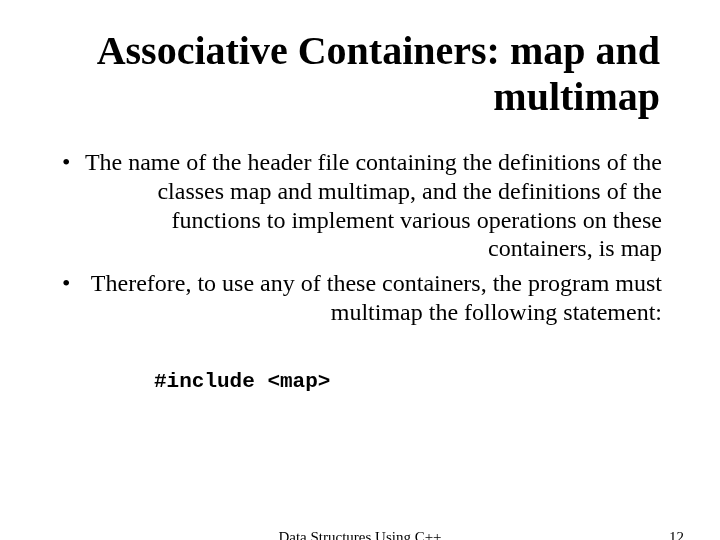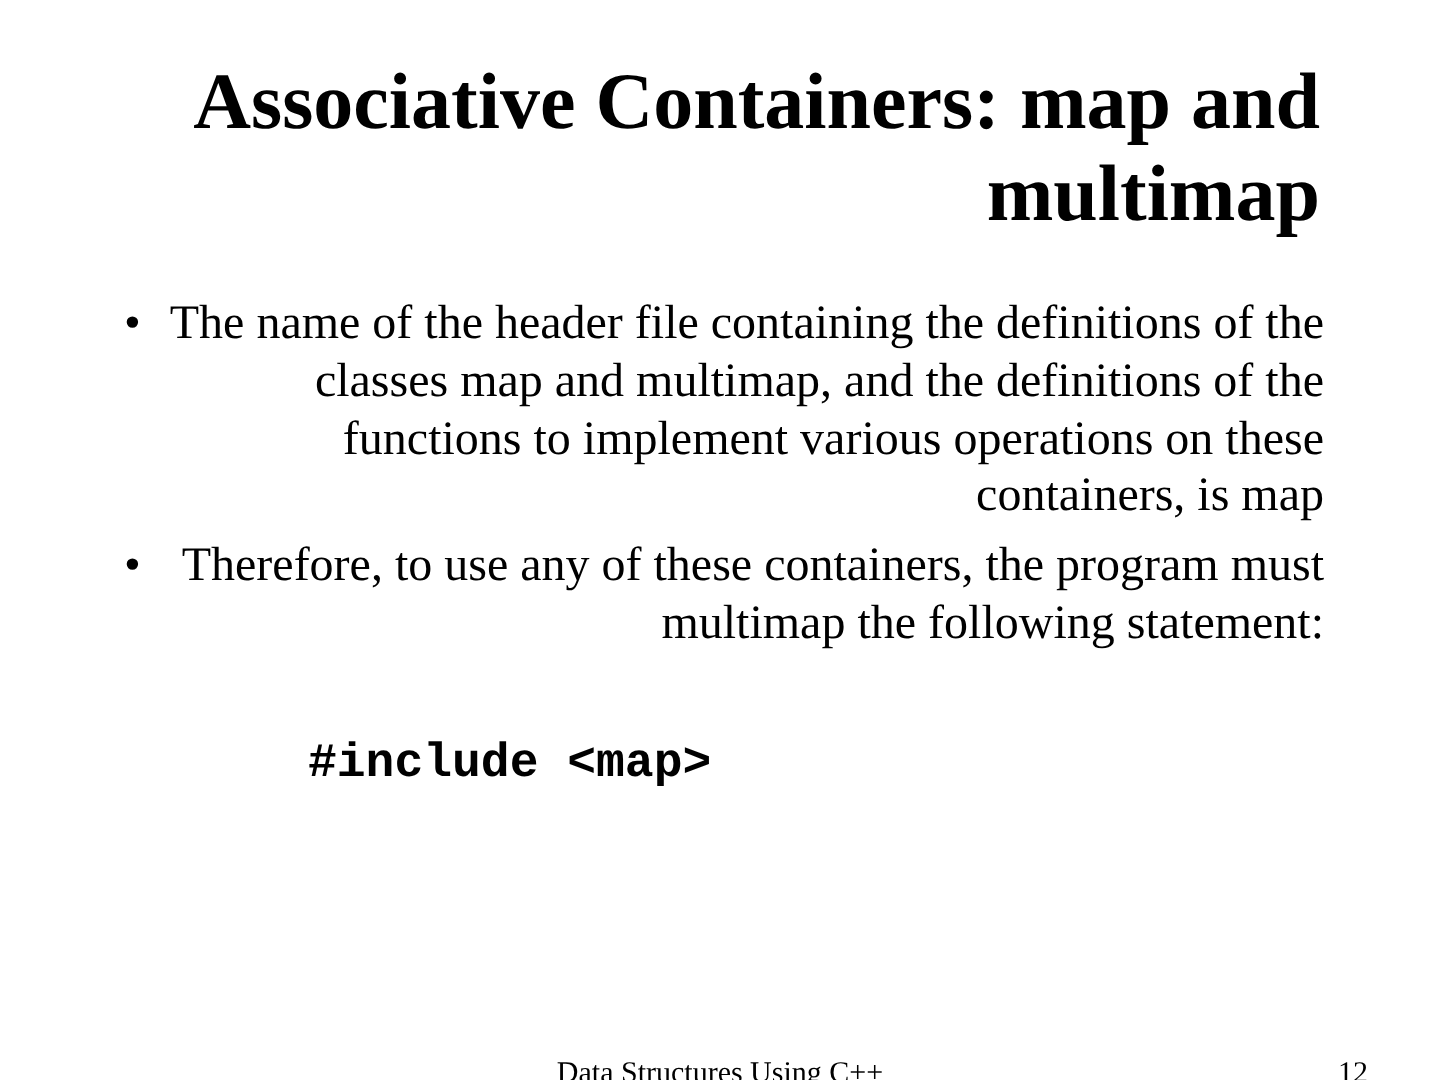--- a/index.html
+++ b/index.html
@@ -44,21 +44,21 @@
   ul.bullets > li::before {
     content: "•";
     position: absolute;
     left: 4px;
     top: 0;
     font-size: 24px;
     line-height: 1.2;
   }
   .code {
     font-family: "Courier New", Courier, monospace;
-    font-size: 24px;
+    font-size: 21px;
     margin: 42px 0 0 96px;
     font-weight: bold;
   }
   .footer-center {
     position: absolute;
     bottom: 22px;
     width: 100%;
     text-align: center;
     font-size: 15px;
   }

